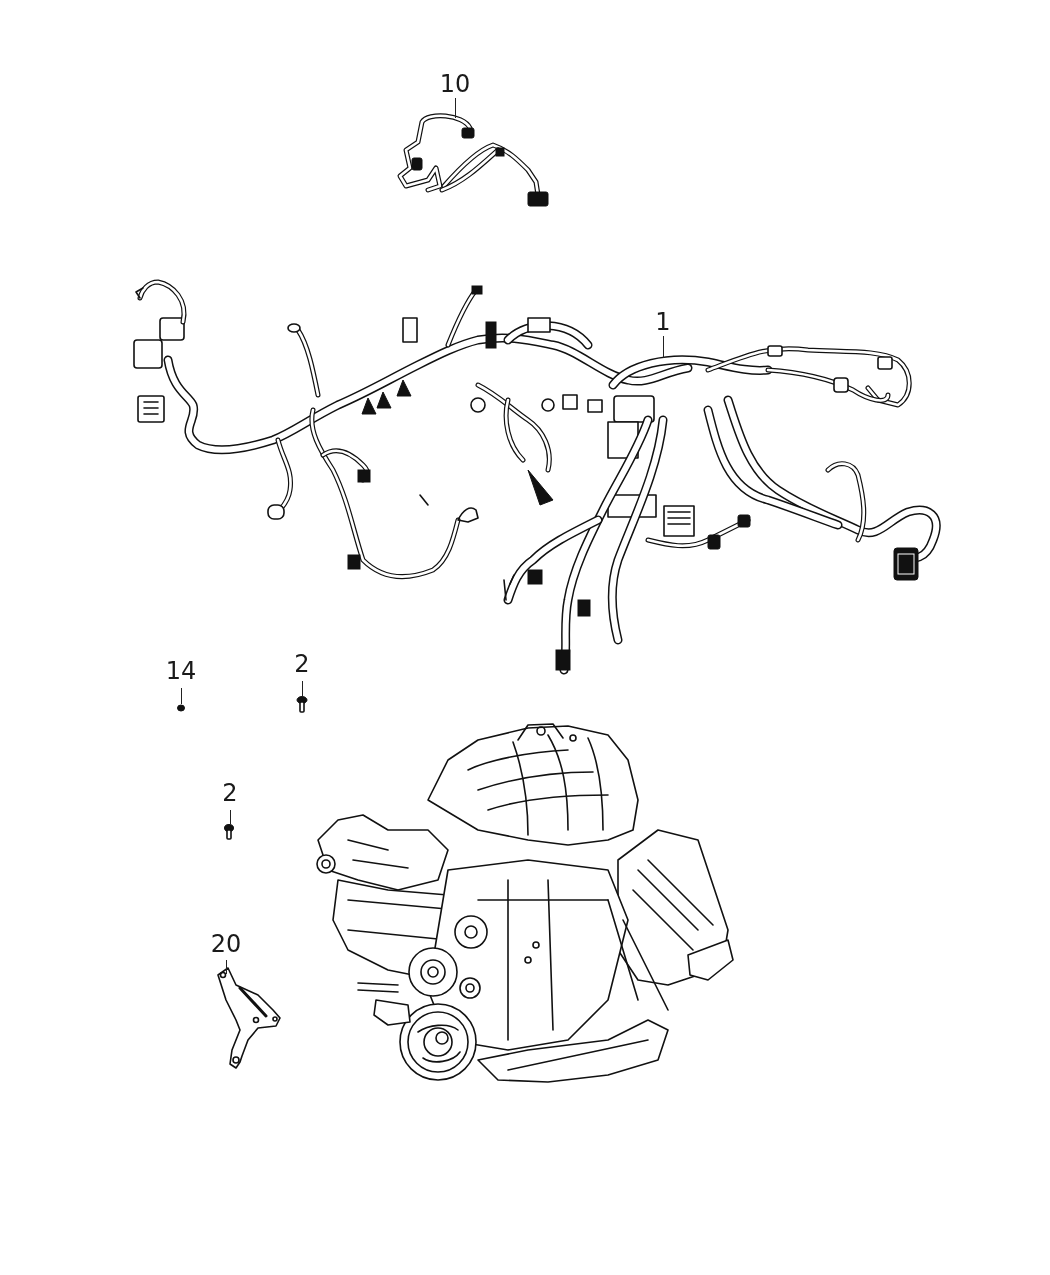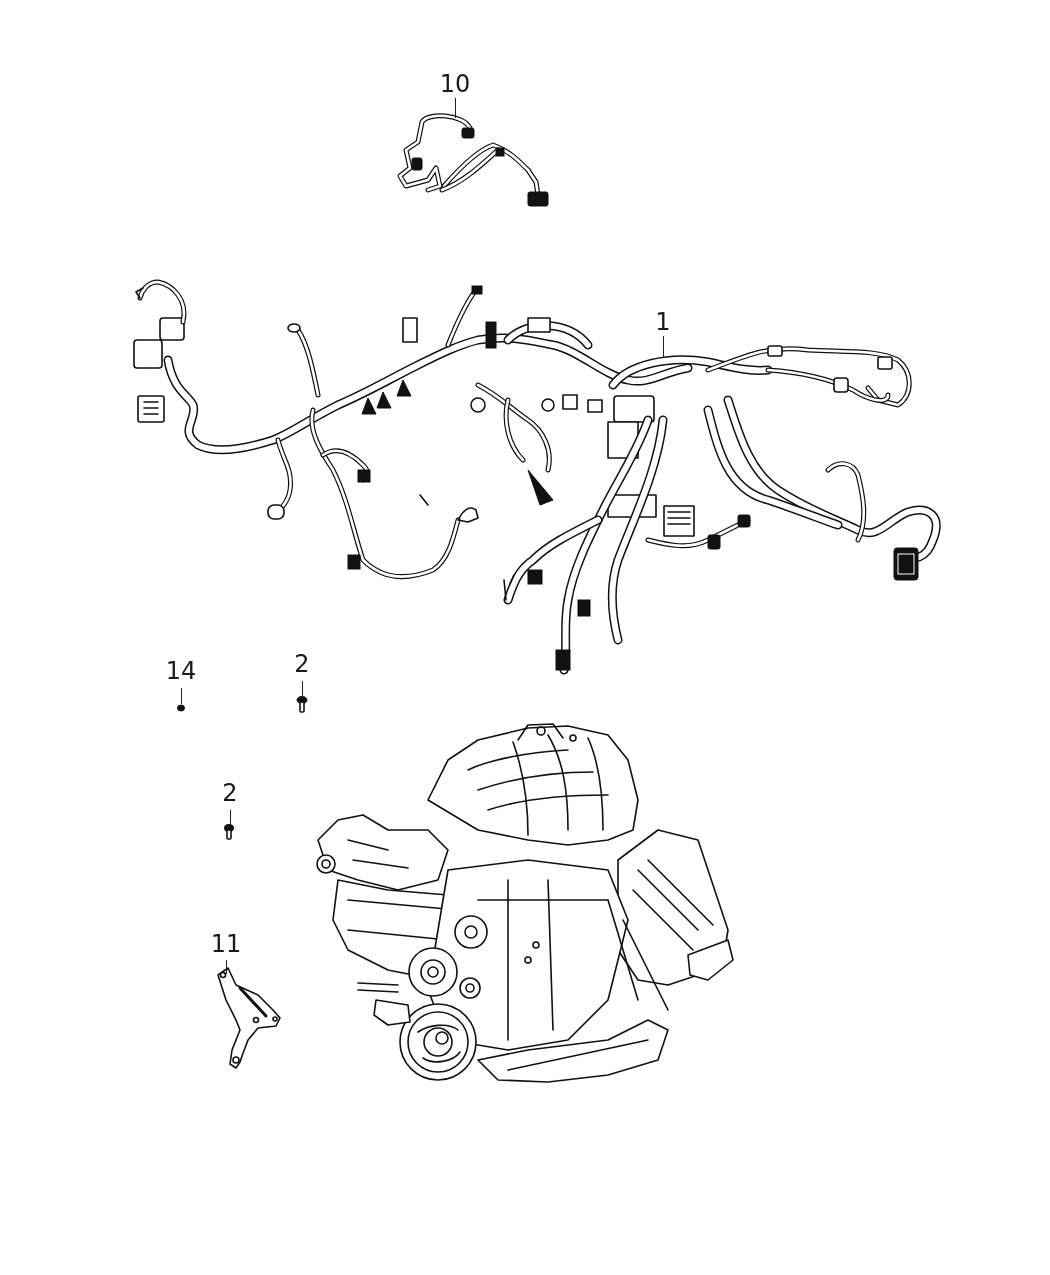--- a/index.html
+++ b/index.html
@@ -210,16 +210,16 @@
 
   <div class="callout" style="left:173px; top:659px;text-align:center;">14</div>
   <div class="leader" style="left:173px; top:688px; height:16px;"></div>
 
   <div class="callout" style="left:294px; top:652px;">2</div>
   <div class="leader" style="left:294px; top:681px; height:16px;"></div>
 
   <div class="callout" style="left:222px; top:781px;">2</div>
   <div class="leader" style="left:222px; top:810px; height:14px;"></div>
 
-  <div class="callout" style="left:218px; top:932px;">11</div>
+  <div class="callout" style="left:218px; top:932px;">20</div>
   <div class="leader" style="left:218px; top:960px; height:14px;"></div>
 
 </div>
 
 </body></html>

